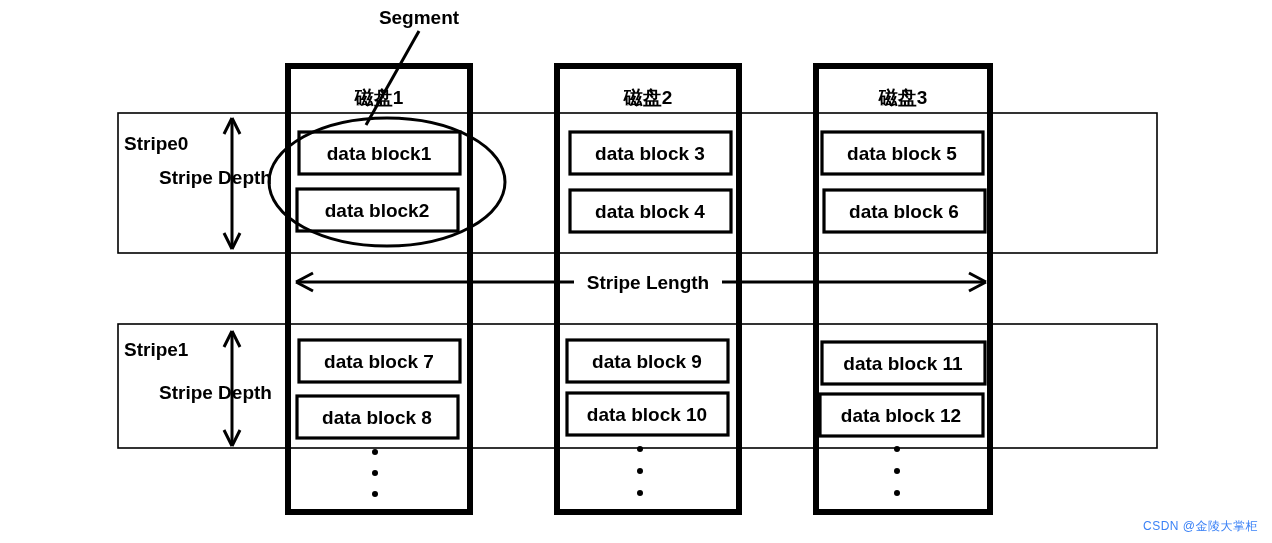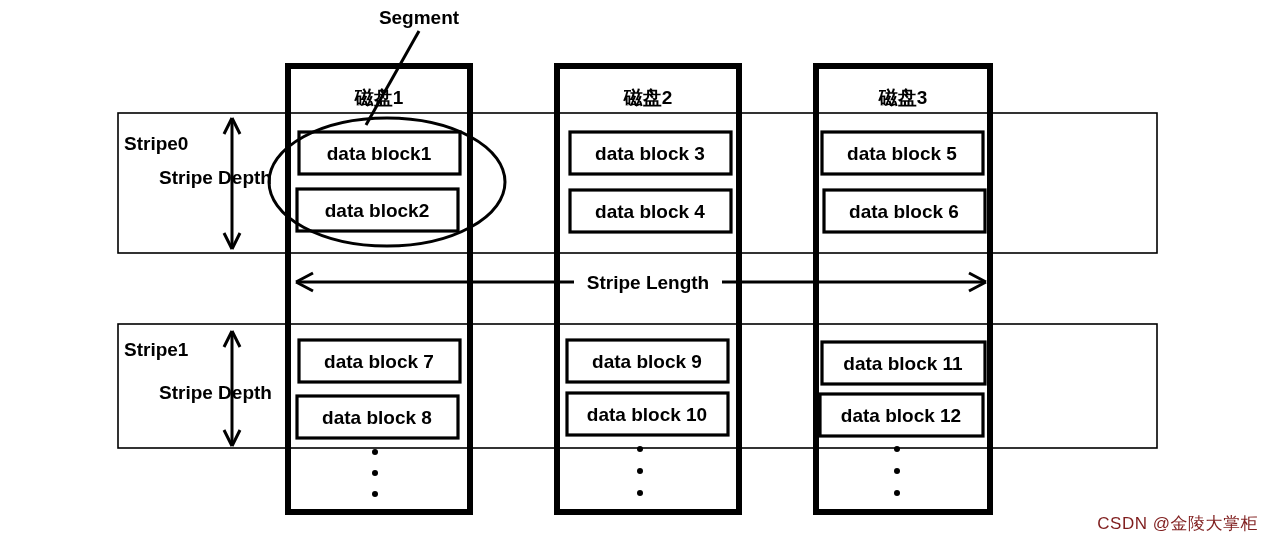--- a/index.html
+++ b/index.html
@@ -27,22 +27,22 @@
     fill: #000000;
     font-weight: bold;
   }
   .label-lg { font-size: 19px; }
   .disk-title { font-size: 19px; }
   .block-label { font-size: 19px; }
   .watermark {
     position: absolute;
     right: 14px;
     bottom: 8px;
-    color: #7f1d1d;
-    font-size: 17px;
+    color: #3b82f6;
+    font-size: 12px;
     font-family: "Liberation Sans", sans-serif;
     letter-spacing: 0.5px;
     user-select: none;
     white-space: nowrap;
   }
 </style>
 </head>
 <body>
 
 <div id="canvas">

